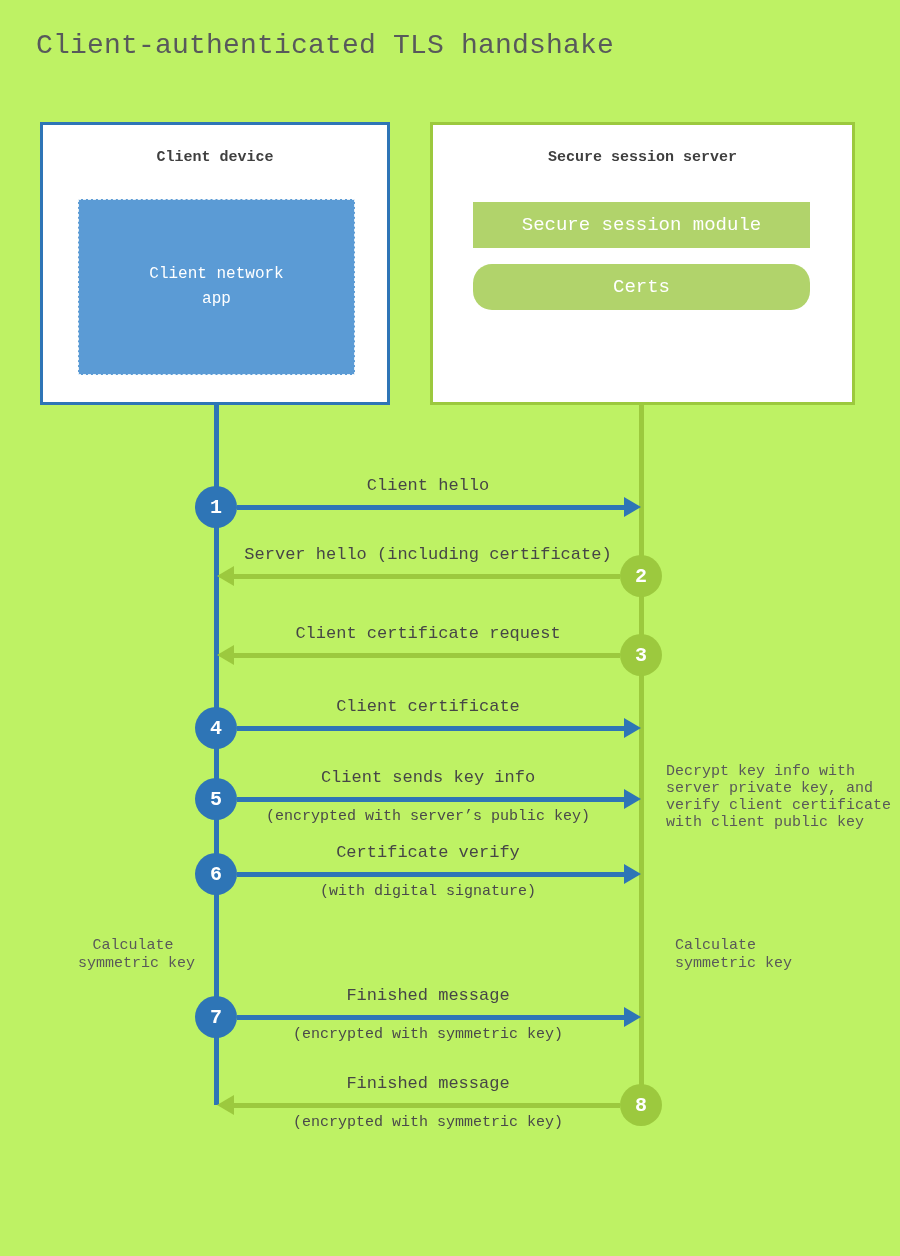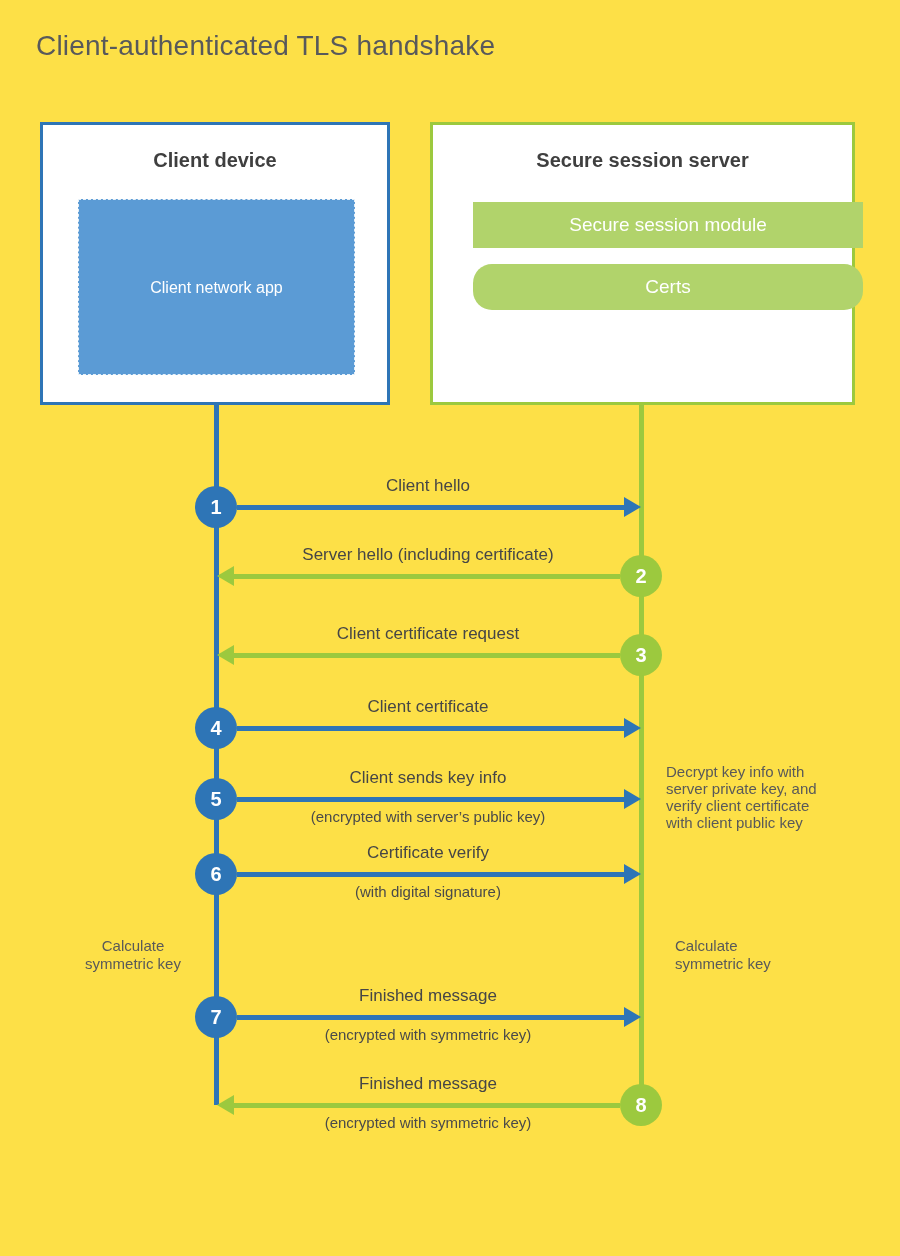--- a/index.html
+++ b/index.html
@@ -4,46 +4,46 @@
 <style>
   :root{
     --blue:#2e75b6;
     --blue-fill:#5b9bd5;
     --green:#9cc93e;
     --green-fill:#b1d36b;
   }
   *{box-sizing:border-box; margin:0; padding:0;}
   html,body{background:#ffffff;}
   body{font-family:"Liberation Sans","DejaVu Sans",sans-serif;}
-  #canvas{position:relative; width:900px; height:1256px; background:#fde047; overflow:hidden;}
+  #canvas{position:relative; width:900px; height:1256px; background:#bef264; overflow:hidden;font-family:Liberation Mono, monospace;}
 
   .page-title{
     position:absolute; left:36px; top:30px;
     font-size:28px; font-weight:300; color:#58595b; letter-spacing:.2px;
   }
 
   
   .actor-box{position:absolute; top:122px; height:283px; background:#fff;}
   .actor-box.client{left:40px; width:350px; border:3px solid var(--blue);}
   .actor-box.server{left:430px; width:425px; border:3px solid var(--green);}
   .actor-title{
     margin-top:24px; text-align:center;
-    font-size:20px; font-weight:bold; color:#3f3f3f;
+    font-size:15px; font-weight:bold; color:#3f3f3f;
   }
   .app-box{
     position:absolute; left:78px; top:199px; width:277px; height:176px;
     background:var(--blue-fill);
     border:1px dashed rgba(255,255,255,.85);
     display:flex; align-items:center; justify-content:center;
   }
   .app-box .app-label{
     color:#fff; font-size:16px; text-align:center; width:170px; line-height:25px;
   }
   .module-bar{
-    position:absolute; left:473px; width:390px; height:46px;
+    position:absolute; left:473px; width:337px; height:46px;
     background:var(--green-fill);
     display:flex; align-items:center; justify-content:center;
     color:#fff; font-size:19px;
   }
   .module-bar.m0{top:202px;}
   .module-bar.m1{top:264px;border-radius:19px;}
   .module-bar.m2{top:325px;}
 
   
   .lifeline{position:absolute; top:405px; width:5px;}

